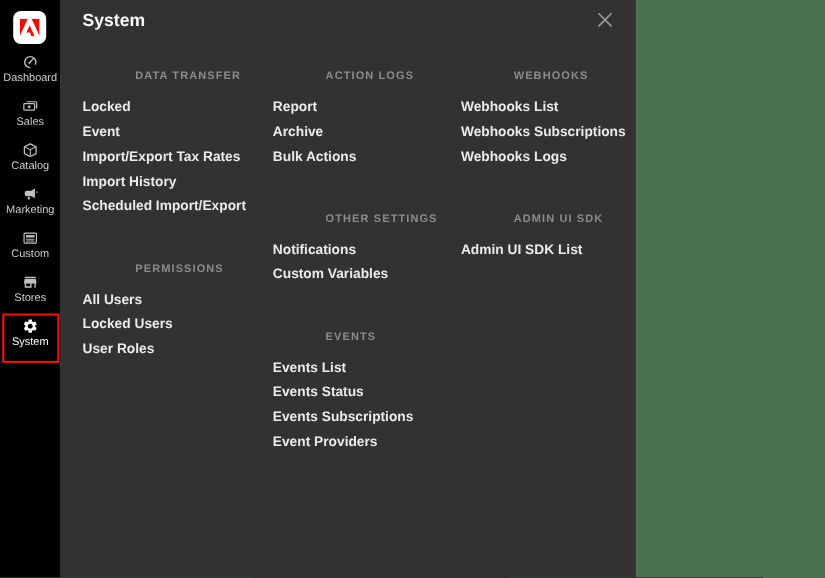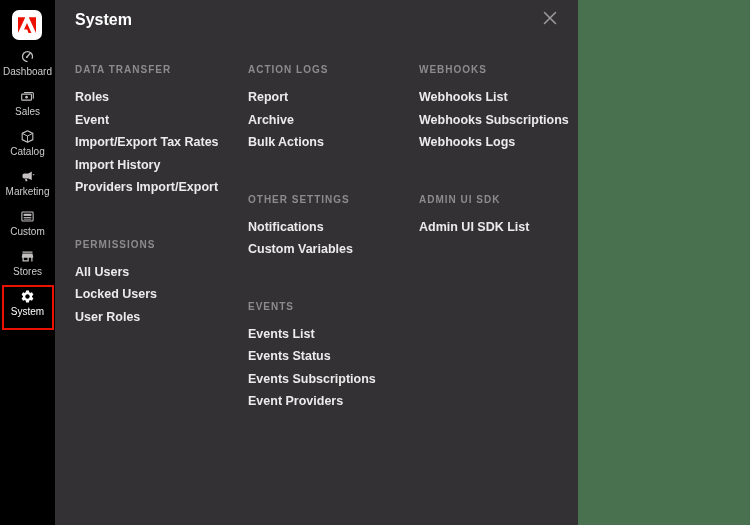--- a/index.html
+++ b/index.html
@@ -34,21 +34,21 @@
   .panel-title{position:absolute;left:20px;top:11px;font-size:16px;font-weight:700;color:#fff;}
   .close-btn{position:absolute;right:17px;top:9px;width:16px;height:16px;cursor:pointer;padding:2px;}
   .close-btn svg{width:14px;height:14px;display:block;}
   .menu-col{position:absolute;top:64px;width:170px;}
   .col-0{left:20px;}
   .col-1{left:193px;}
   .col-2{left:364px;}
   .menu-section + .menu-section{margin-top:40px;}
   .section-title{
     font-size:10px;font-weight:700;letter-spacing:1px;color:#8d8b8b;
-    line-height:12px;margin-bottom:10px;text-transform:uppercase;
+    line-height:12px;margin-bottom:10px;text-transform:uppercase;margin-left:48px;
   }
   .menu-item{
     font-size:12.5px;font-weight:600;color:#eceaea;line-height:14px;
     padding:4px 0 4.5px;cursor:pointer;white-space:nowrap;
   }
 </style>
 </head>
 <body>
 
 <div class="stage">
@@ -129,25 +129,25 @@
 
     <div class="close-btn">
       <svg viewBox="0 0 14 14" fill="none" stroke="#9e9c9c" stroke-width="1.5" stroke-linecap="round">
         <path d="M1.5 1.5l11 11M12.5 1.5l-11 11"></path>
       </svg>
     </div>
 
     <div class="menu-col col-0">
       <div class="menu-section">
         <div class="section-title">DATA TRANSFER</div>
-        <div class="menu-item">Roles</div>
+        <div class="menu-item">Locked</div>
         <div class="menu-item">Event</div>
         <div class="menu-item">Import/Export Tax Rates</div>
         <div class="menu-item">Import History</div>
-        <div class="menu-item">Providers Import/Export</div>
+        <div class="menu-item">Scheduled Import/Export</div>
       </div>
       <div class="menu-section">
         <div class="section-title">PERMISSIONS</div>
         <div class="menu-item">All Users</div>
         <div class="menu-item">Locked Users</div>
         <div class="menu-item">User Roles</div>
       </div>
     </div>
 
     <div class="menu-col col-1">

